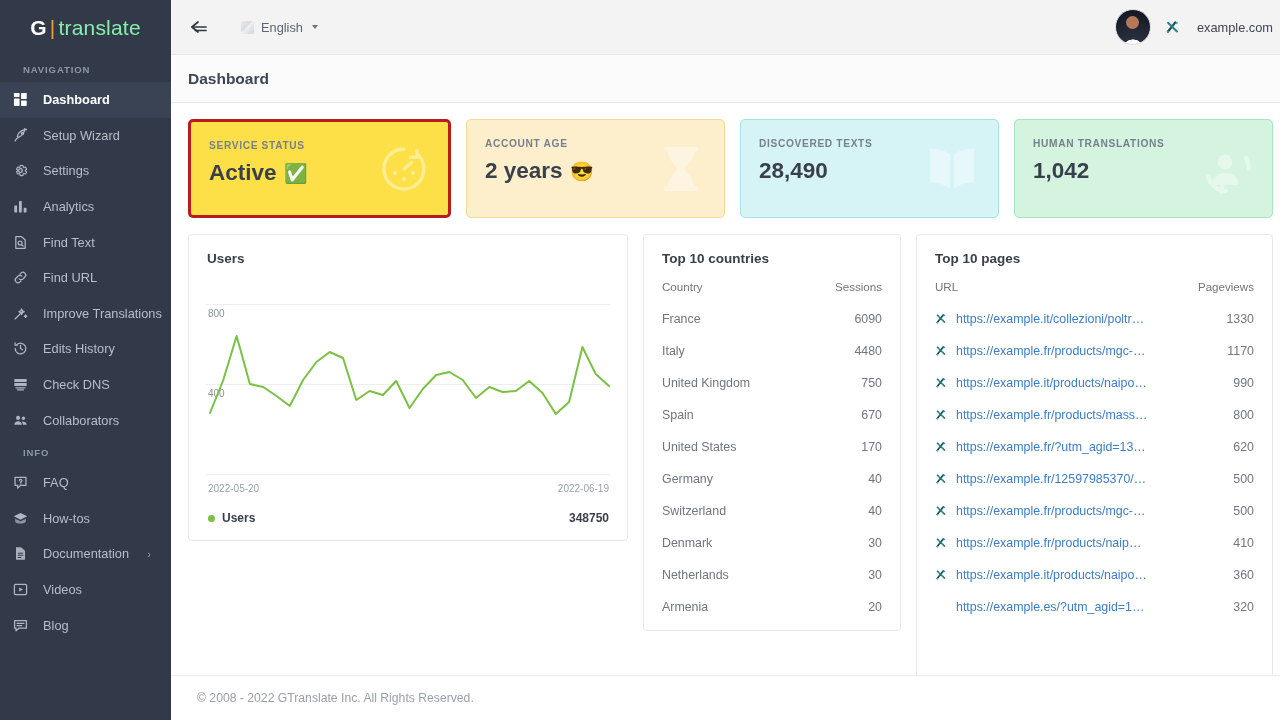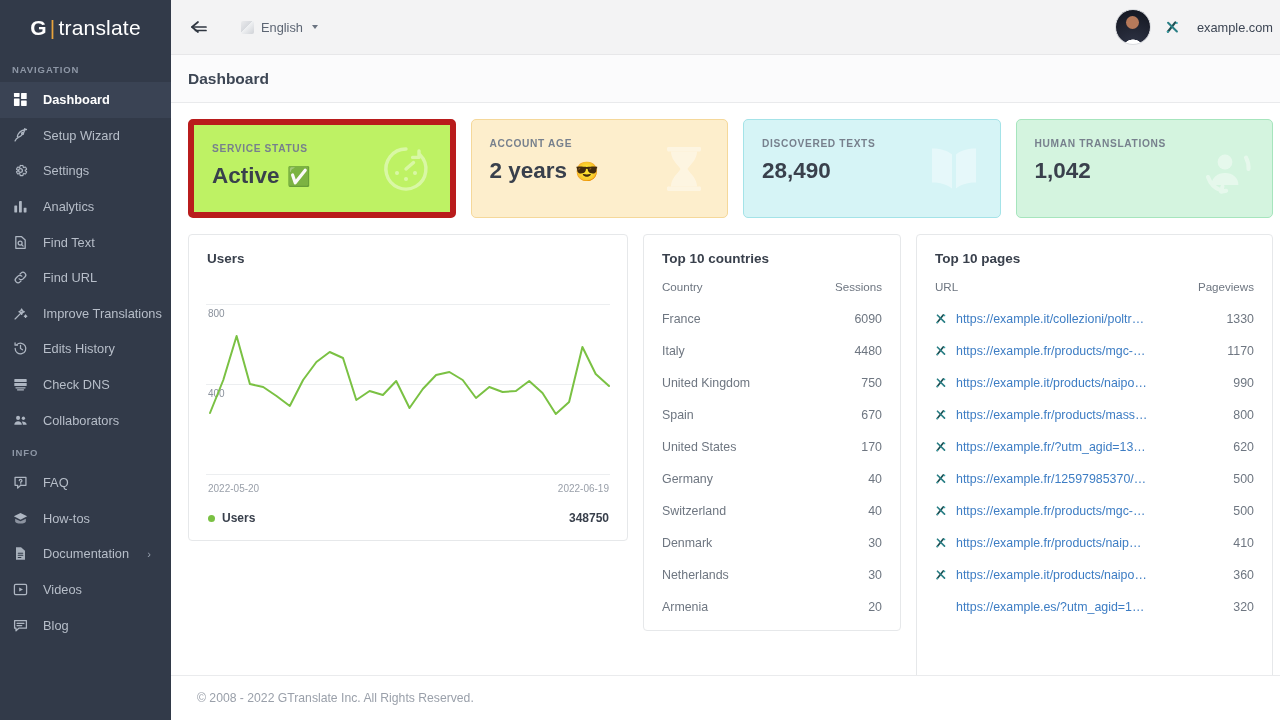--- a/index.html
+++ b/index.html
@@ -16,25 +16,25 @@
     width: 171px; height: 720px; flex: 0 0 171px;
     background: #323a49;
     display: flex; flex-direction: column;
   }
   .brand {
     height: 55px; display: flex; align-items: center; justify-content: center;
     color: #ffffff; letter-spacing: .2px;
   }
   .brand .g { font-size: 21px; font-weight: bold; color: #fff; }
   .brand .bar { color: #e8a33d; font-size: 21px; margin: 0 3px; font-weight: 300; }
-  .brand .rest { font-size: 21px; font-weight: 300; color: #ffffff; }
+  .brand .rest { font-size: 21px; font-weight: 300; color: #86efac; }
 
   .nav-head {
     font-size: 9.5px; font-weight: bold; letter-spacing: .9px;
-    color: #8e97a6; padding: 9px 0 7px 12px; text-transform: uppercase;
+    color: #8e97a6; padding: 9px 0 7px 23px; text-transform: uppercase;
   }
   .nav-item {
     display: flex; align-items: center; height: 35.6px;
     padding-left: 13px; color: #b7bec9; font-size: 12.8px;
     cursor: pointer; position: relative;
   }
   .nav-item.active { background: #3a4354; color: #ffffff; font-weight: 600; }
   .nav-item .ico {
     width: 22px; flex: 0 0 22px; display: flex;
     align-items: center; justify-content: flex-start;
@@ -95,21 +95,21 @@
   }
   .card .k {
     font-size: 10.2px; font-weight: bold; letter-spacing: .65px;
     color: #77808d; text-transform: uppercase;
   }
   .card .v {
     margin-top: 9px; font-size: 22.5px; font-weight: bold; color: #39404c;
     display: flex; align-items: center; gap: 8px;
   }
   .card .bgico { position: absolute; right: 18px; top: 50%; transform: translateY(-50%); opacity: .42; }
-  .c1 { background: #bef264; border: 6px solid #b91c1c; }
+  .c1 { background: #fde047; border: 3px solid #b91c1c; }
   .c2 { background: #fdeecc; border: 1px solid #f5d89a; }
   .c3 { background: #d6f4f6; border: 1px solid #a4e3e8; }
   .c4 { background: #d4f4df; border: 1px solid #a6e5bd; }
 
   
   .panels { display: flex; gap: 15px; margin-top: 16px; align-items: flex-start; }
   .panel { background: #fff; border: 1px solid #e6e8ea; border-radius: 4px; }
   .panel-title { font-size: 13.5px; font-weight: bold; color: #39404c; padding: 16px 18px 10px 18px; }
 
   .p-chart { width: 440px; height: 307px; }

